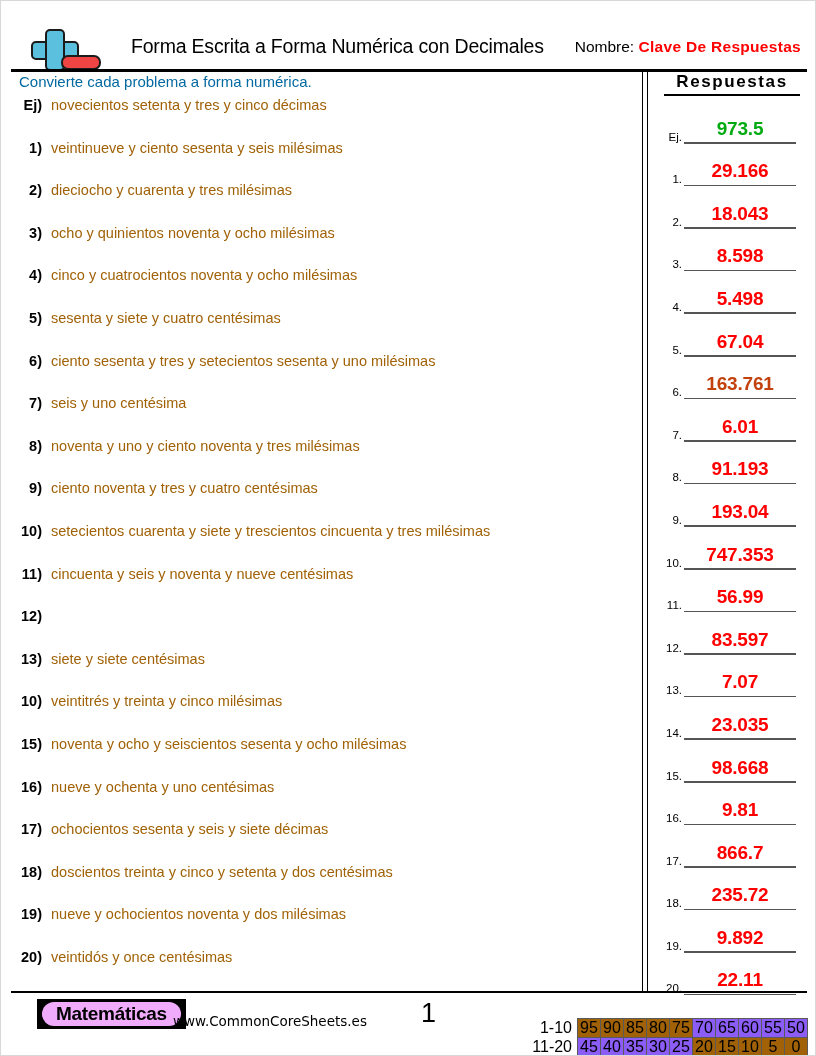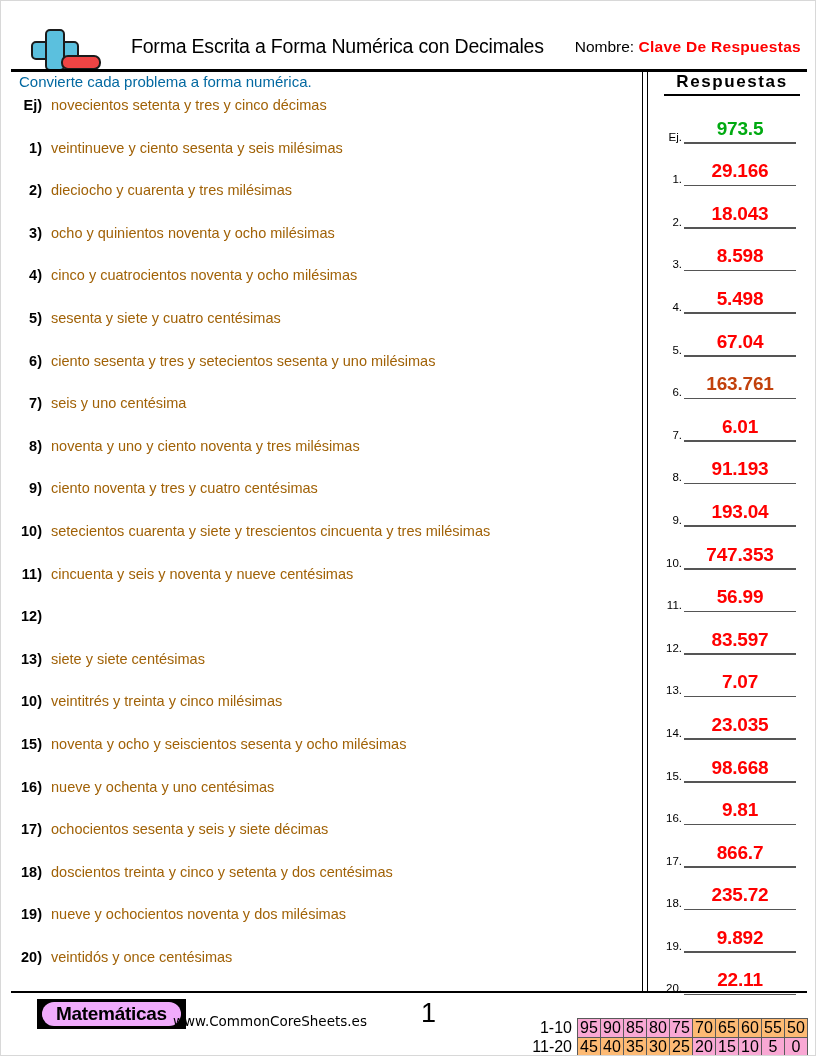--- a/index.html
+++ b/index.html
@@ -272,31 +272,31 @@
     font-weight: normal;
     color: #000;
     margin-top: 24px;
   }
   .score-table td {
     border: 1px solid #5a5a5a;
     width: 22px;
     height: 17px;
     text-align: center;
     padding: 0;
-    background: #f9a8d4;
+    background: #a16207;
   }
   .score-table td.row-label {
     border: none;
     width: 42px;
     text-align: right;
     padding-right: 5px;
     background: transparent;
   }
   .score-table td.hl {
-    background: #fdba74;
+    background: #8b5cf6;
   }
 </style>
 </head>
 <body>
 
 <div class="page">
 
   <div class="header">
     <div class="logo">
       <div class="plus-h"></div>

